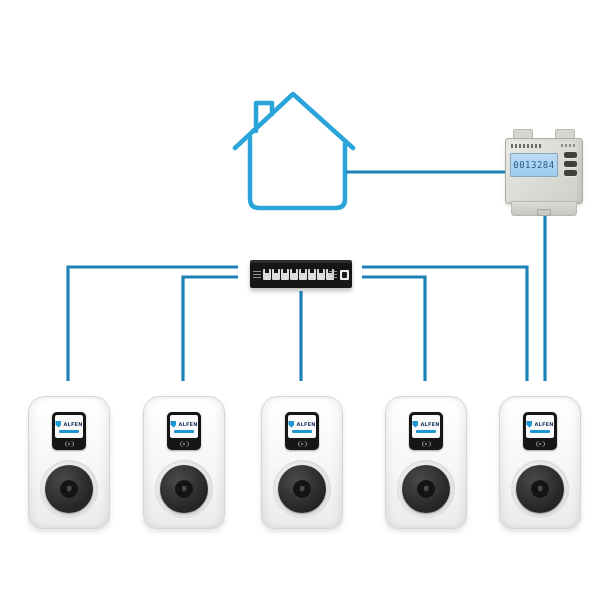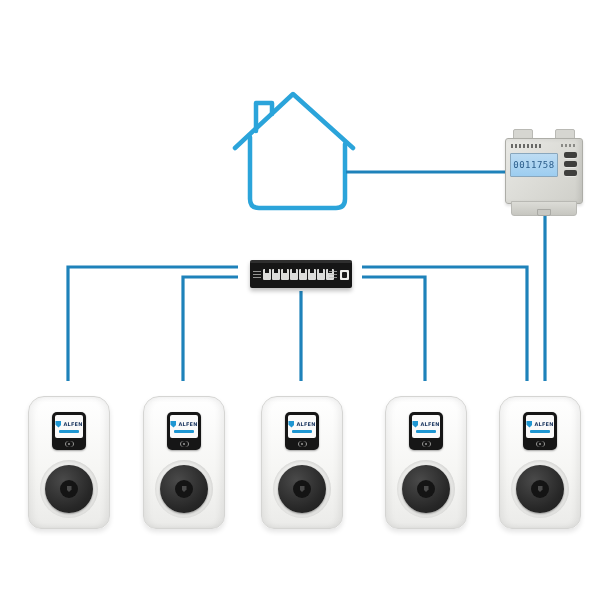--- a/index.html
+++ b/index.html
@@ -96,21 +96,21 @@
       <path d="M 362 277 L 425 277 L 425 381"></path>
     </g>
   </svg>
 
   <div class="meter">
     <div class="m-tab l"></div>
     <div class="m-tab r"></div>
     <div class="m-body">
       <div class="m-brand"></div>
       <div class="m-model"></div>
-      <div class="m-lcd">0011758</div>
+      <div class="m-lcd">0013284</div>
       <div class="m-btns">
         <div class="m-btn"></div>
         <div class="m-btn"></div>
         <div class="m-btn"></div>
       </div>
     </div>
     <div class="m-foot">
       <div class="m-clip"></div>
     </div>
   </div>

